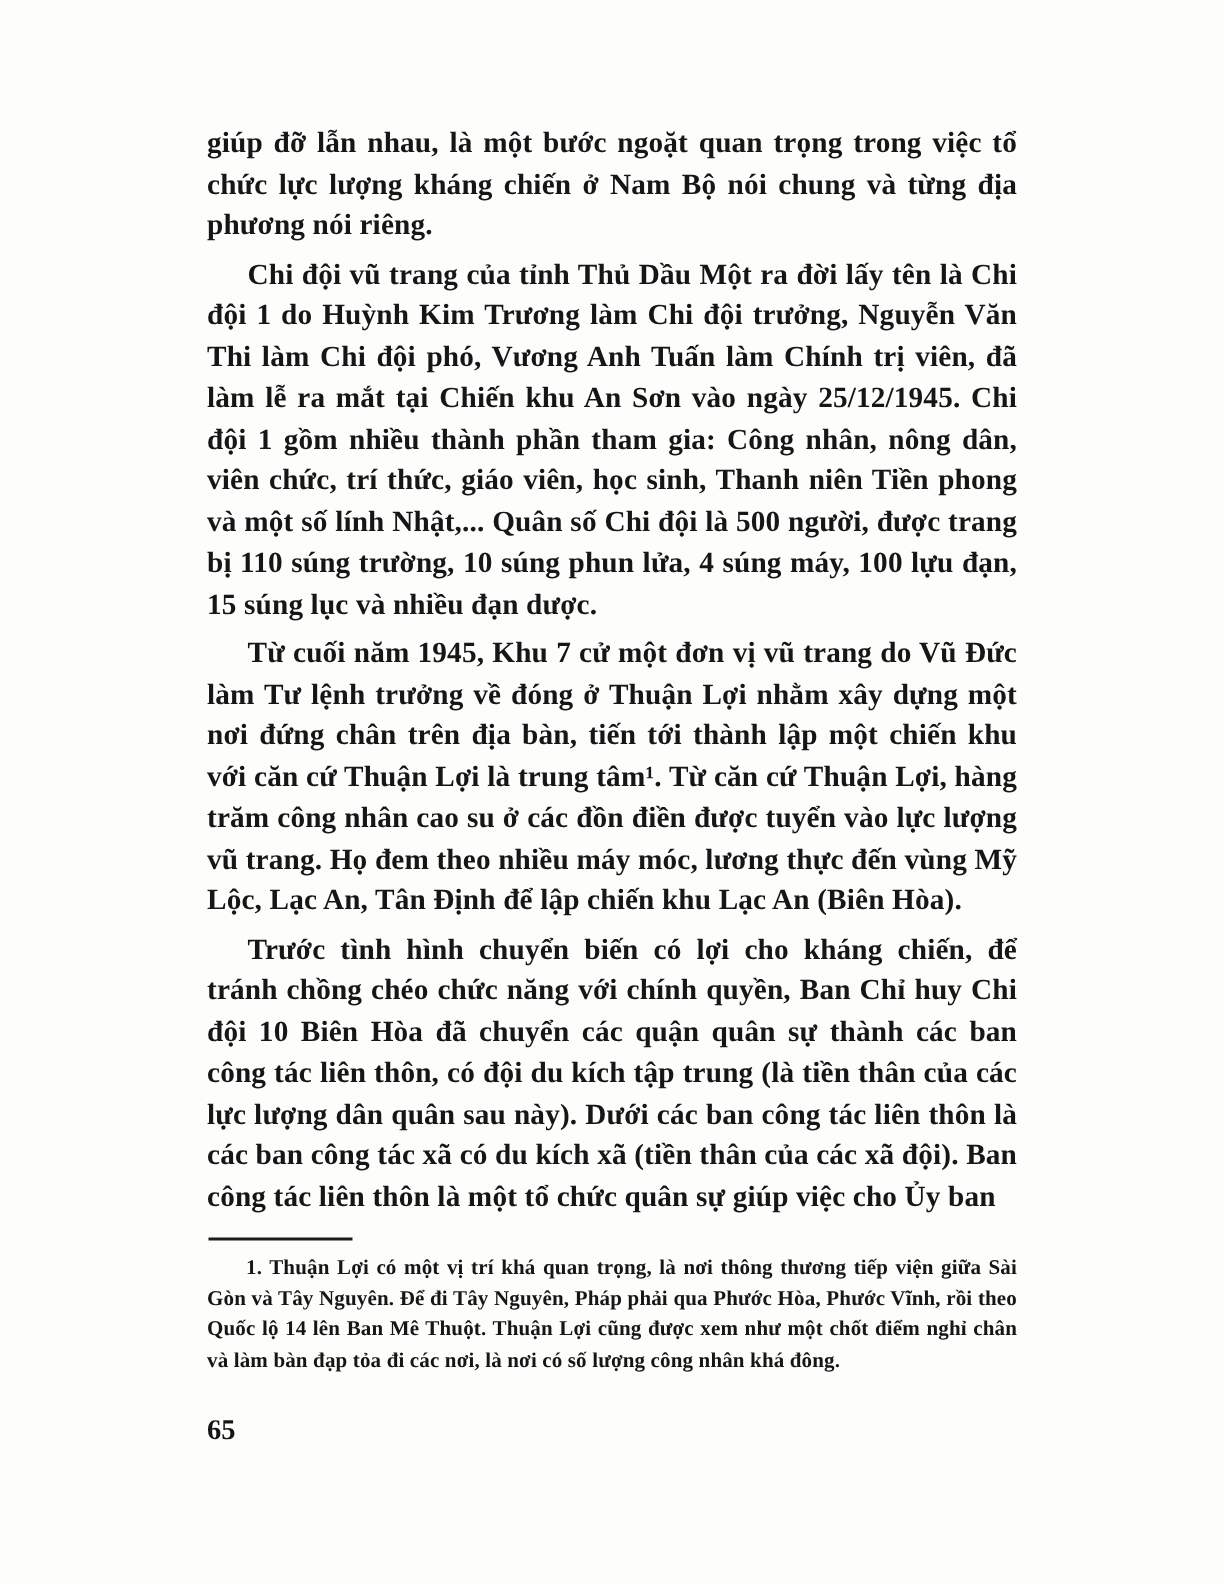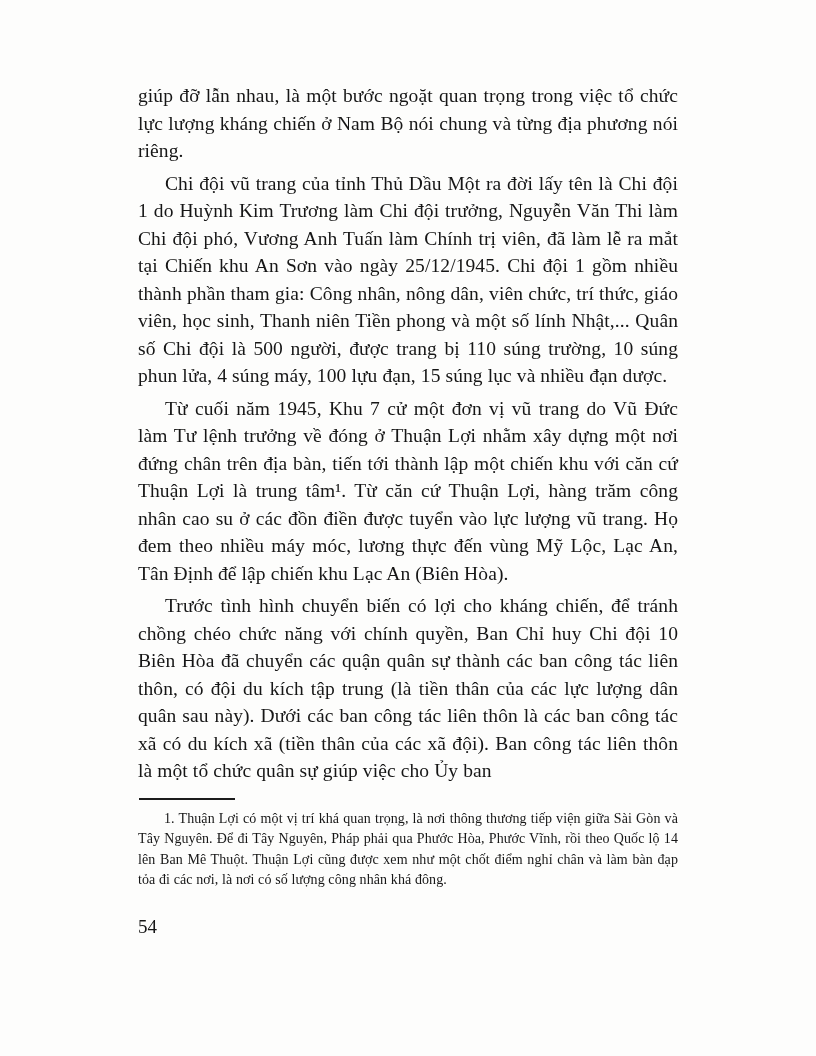--- a/index.html
+++ b/index.html
@@ -9,20 +9,21 @@
     background: #fdfdfc;
   }
   .page {
     position: relative;
     width: 732px;
     height: 1056px;
     background: #fdfdfc;
     color: #161616;
     font-family: "Liberation Serif", "DejaVu Serif", serif;
     overflow: hidden;
+    font-weight: bold;
   }
   .text-block {
     position: absolute;
     left: 138px;
     top: 82px;
     width: 540px;
   }
   .body-para {
     margin: 0 0 5px 0;
     font-size: 19.5px;
@@ -66,16 +67,16 @@
     <p class="body-para">Chi đội vũ trang của tỉnh Thủ Dầu Một ra đời lấy tên là Chi đội 1 do Huỳnh Kim Trương làm Chi đội trưởng, Nguyễn Văn Thi làm Chi đội phó, Vương Anh Tuấn làm Chính trị viên, đã làm lễ ra mắt tại Chiến khu An Sơn vào ngày 25/12/1945. Chi đội 1 gồm nhiều thành phần tham gia: Công nhân, nông dân, viên chức, trí thức, giáo viên, học sinh, Thanh niên Tiền phong và một số lính Nhật,... Quân số Chi đội là 500 người, được trang bị 110 súng trường, 10 súng phun lửa, 4 súng máy, 100 lựu đạn, 15 súng lục và nhiều đạn dược.</p>
 
     <p class="body-para">Từ cuối năm 1945, Khu 7 cử một đơn vị vũ trang do Vũ Đức làm Tư lệnh trưởng về đóng ở Thuận Lợi nhằm xây dựng một nơi đứng chân trên địa bàn, tiến tới thành lập một chiến khu với căn cứ Thuận Lợi là trung tâm¹. Từ căn cứ Thuận Lợi, hàng trăm công nhân cao su ở các đồn điền được tuyển vào lực lượng vũ trang. Họ đem theo nhiều máy móc, lương thực đến vùng Mỹ Lộc, Lạc An, Tân Định để lập chiến khu Lạc An (Biên Hòa).</p>
 
     <p class="body-para">Trước tình hình chuyển biến có lợi cho kháng chiến, để tránh chồng chéo chức năng với chính quyền, Ban Chỉ huy Chi đội 10 Biên Hòa đã chuyển các quận quân sự thành các ban công tác liên thôn, có đội du kích tập trung (là tiền thân của các lực lượng dân quân sau này). Dưới các ban công tác liên thôn là các ban công tác xã có du kích xã (tiền thân của các xã đội). Ban công tác liên thôn là một tổ chức quân sự giúp việc cho Ủy ban</p>
 
     <div class="footnote-rule"></div>
 
     <p class="footnote-para">1. Thuận Lợi có một vị trí khá quan trọng, là nơi thông thương tiếp viện giữa Sài Gòn và Tây Nguyên. Để đi Tây Nguyên, Pháp phải qua Phước Hòa, Phước Vĩnh, rồi theo Quốc lộ 14 lên Ban Mê Thuột. Thuận Lợi cũng được xem như một chốt điểm nghỉ chân và làm bàn đạp tỏa đi các nơi, là nơi có số lượng công nhân khá đông.</p>
 
-    <div class="page-number">54</div>
+    <div class="page-number">65</div>
 
   </div>
 </div>
 
 </body></html>

